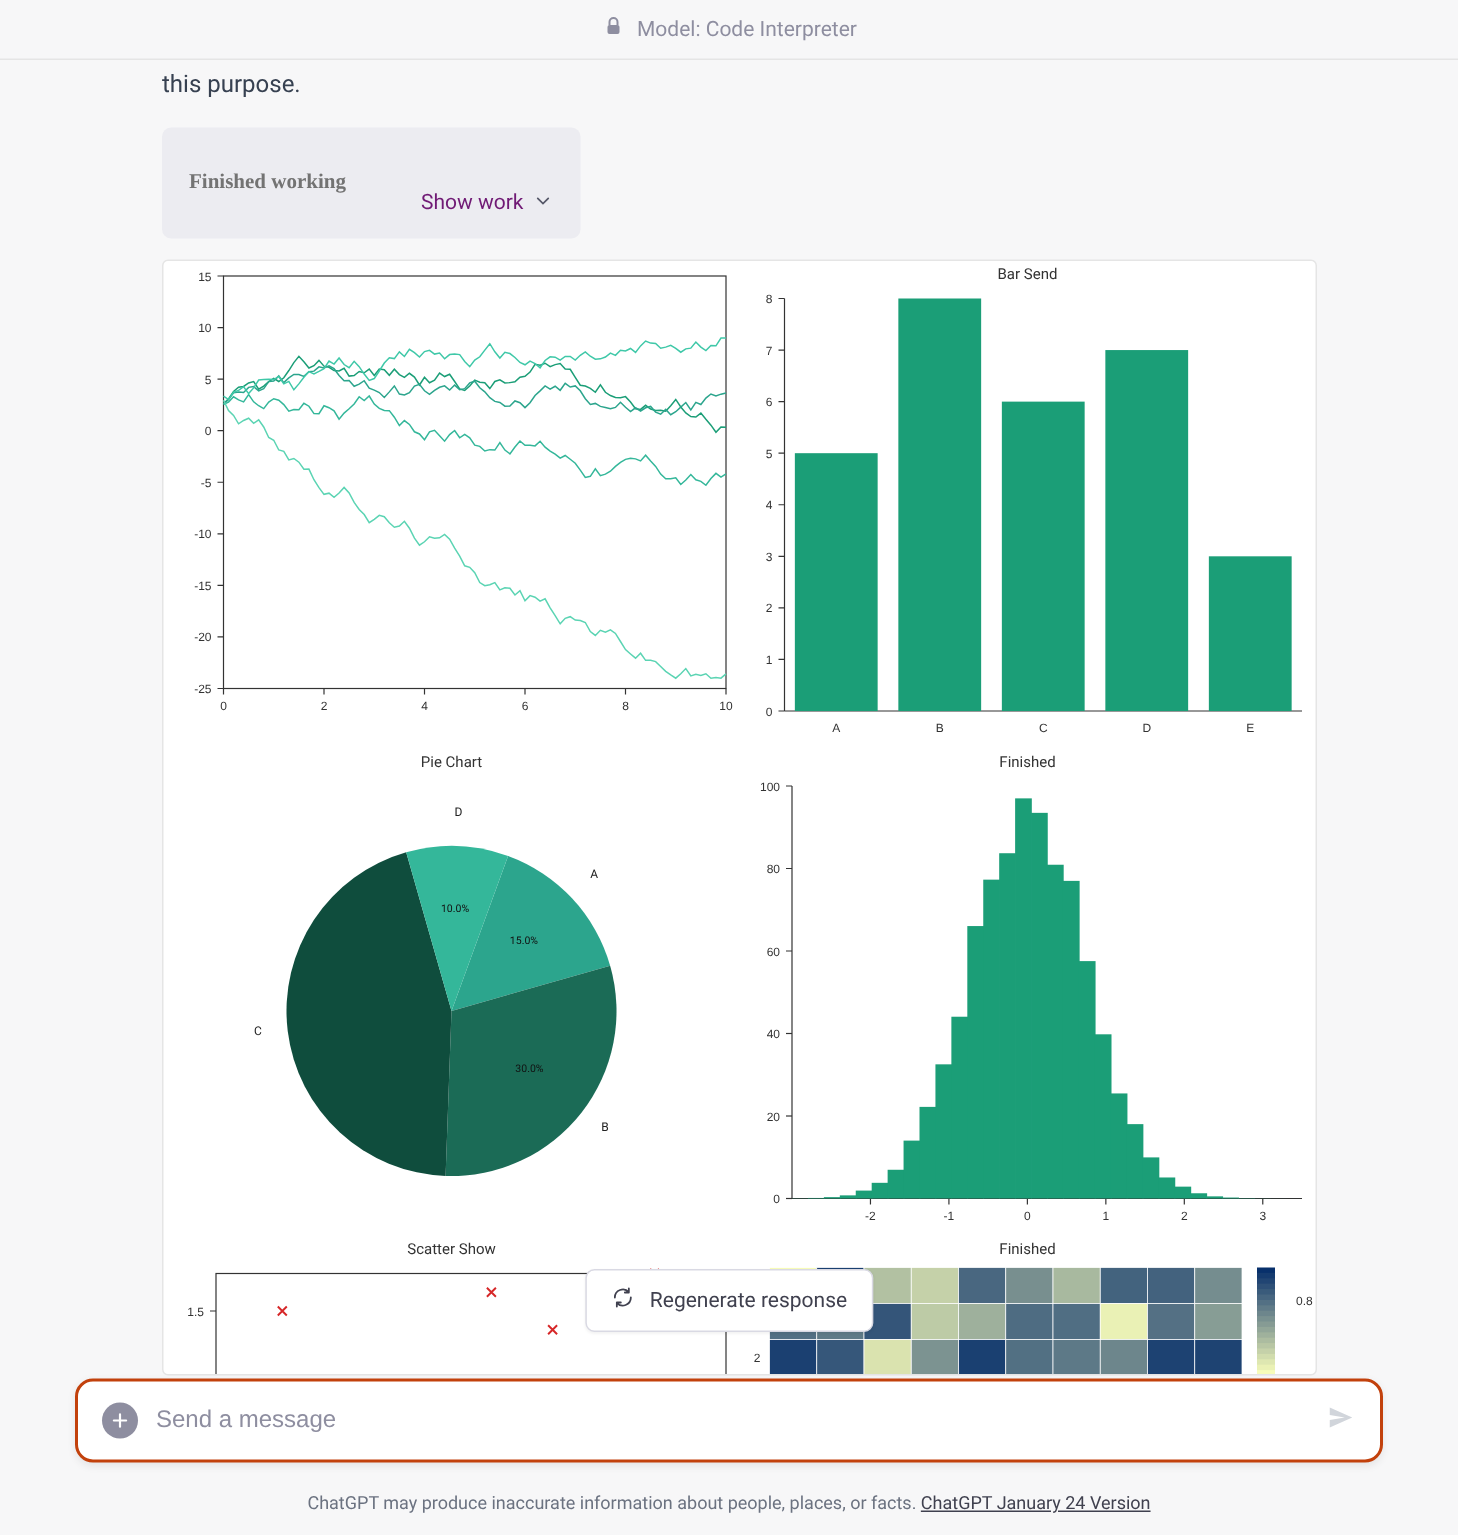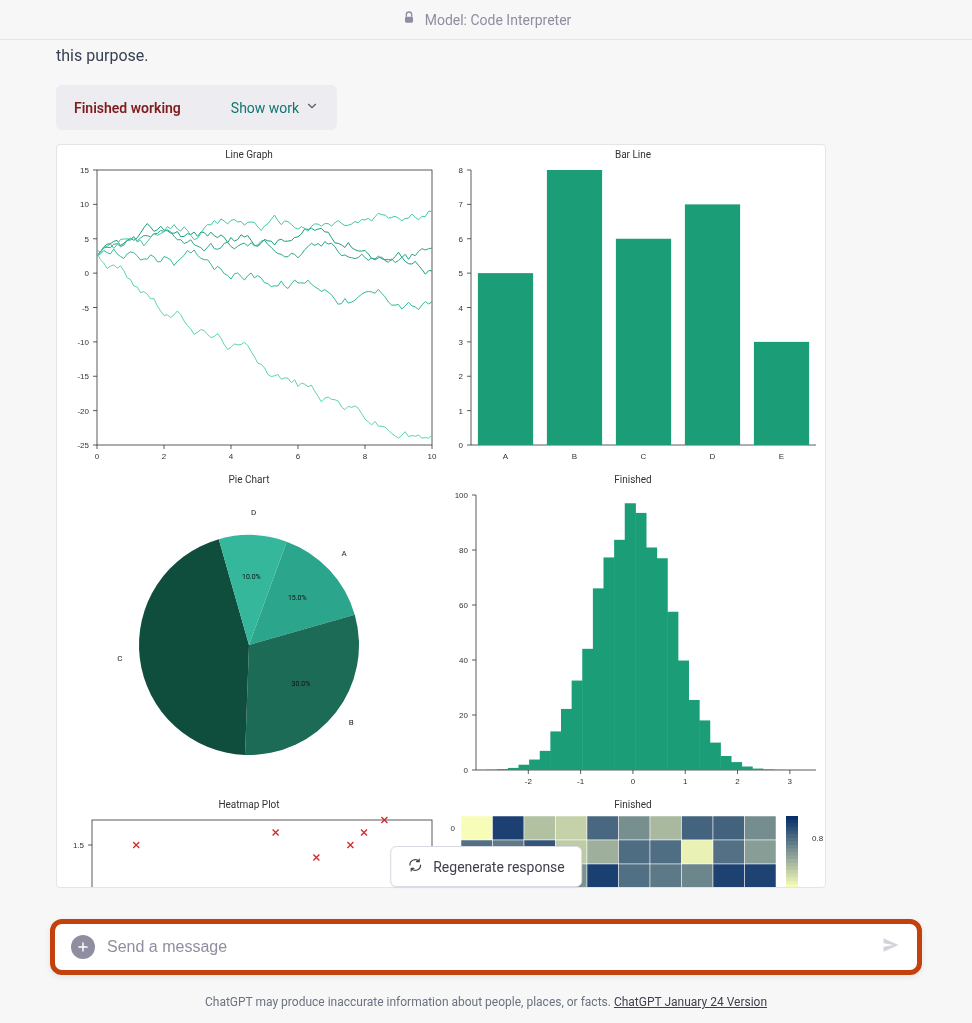--- a/index.html
+++ b/index.html
@@ -18,41 +18,41 @@
     display: flex;
     align-items: center;
     justify-content: center;
     gap: 8px;
     color: #8e8ea0;
     font-size: 14px;
     background: #f7f7f8;
   }
   .top-bar svg { width: 16px; height: 16px; }
   .content {
-    padding: 0 56px;
+    padding: 0 108px;
   }
   .prose-line {
     font-size: 16px;
     color: #374151;
     margin-top: 6px;
     margin-bottom: 20px;
   }
   .work-badge {
     display: inline-flex;
     align-items: center;
     gap: 50px;
     background: #ececf1;
     border-radius: 6px;
     padding: 14px 18px;
     font-size: 14px;
     color: #40414f;
     margin-bottom: 14px;
   }
-  .work-badge .status { font-weight: 600; color: #7f1d1d; }
-  .work-badge .show { color: #0f766e; display: inline-flex; align-items: flex-end; gap: 6px; cursor: pointer; }
+  .work-badge .status { font-weight: 600; color: #737373; font-family: Liberation Serif, serif; }
+  .work-badge .show { color: #701a75; display: inline-flex; align-items: flex-start; gap: 6px; cursor: pointer; margin-top: 28px; }
   .chevron { display:inline-block; }
 
   .charts {
     background: #ffffff;
     border: 1px solid #e5e5e5;
     border-radius: 4px;
     width: 770px;
     position: relative;
   }
   .row { display: flex; }
@@ -95,21 +95,21 @@
     box-shadow: 0 1px 2px rgba(0,0,0,0.05);
   }
 
   
   .input-area {
     position: absolute;
     bottom: 48px;
     left: 50px;
     right: 50px;
     background: #fff;
-    border: 5px solid #c2410c;
+    border: 2px solid #c2410c;
     border-radius: 12px;
     box-shadow: 0 2px 6px rgba(0,0,0,0.08);
     height: 56px;
     display: flex;
     align-items: center;
     padding: 0 16px;
     gap: 12px;
   }
   .plus-btn {
     width: 24px; height: 24px;
@@ -172,21 +172,20 @@
           </svg>
       </span>
     </span>
   </div>
 
   <div class="charts">
 
     <div class="row">
 
       <div class="cell">
-        <div class="chart-title">Line Graph</div>
         <svg class="plot" id="line-plot" width="385" height="310" viewBox="0 0 385 310">
             <rect x="40" y="10" width="335" height="275" fill="none" stroke="#333" stroke-width="0.8"></rect>
             <line x1="40" y1="285" x2="40" y2="289" class="axis-line"></line>
             <text x="40" y="299" text-anchor="middle" class="tick">0</text>
             <line x1="107" y1="285" x2="107" y2="289" class="axis-line"></line>
             <text x="107" y="299" text-anchor="middle" class="tick">2</text>
             <line x1="174" y1="285" x2="174" y2="289" class="axis-line"></line>
             <text x="174" y="299" text-anchor="middle" class="tick">4</text>
             <line x1="241" y1="285" x2="241" y2="289" class="axis-line"></line>
             <text x="241" y="299" text-anchor="middle" class="tick">6</text>
@@ -214,21 +213,21 @@
             <text x="32" y="13" text-anchor="end" class="tick">15</text>
             <polyline points="40,95.26777692043896 43.35,91.9113811728395 46.7,87 50.05,84.16917866941014 53.4,83.62545010288068 56.75,81.33152006172838 60.099999999999994,80.41367455418381 63.45,85.45807613168722 66.8,83.36261574074072 70.15,80.41098679698217 73.5,78.23564814814813 76.85,80.33634259259259 80.19999999999999,77.82083762002742 83.55000000000001,73.03455504115226 86.9,67.74575617283949 90.25,63.55294924554184 93.6,67.18118569958847 96.94999999999999,71.33391203703704 100.3,69.7670438957476 103.65,66.2519290123457 107,70.09386574074074 110.35000000000001,70.87284379286695 113.7,73.07317386831275 117.05,73.26867283950617 120.39999999999999,71.53007115912209 123.75,76.7213091563786 127.10000000000001,76.35138888888886 130.45,73.64844821673526 133.8,74.52272376543209 137.14999999999998,72.08506944444443 140.5,76.38769718792867 143.85,72.05380658436215 147.2,72.46277006172835 150.54999999999998,76.15754029492453 153.89999999999998,72.1409465020576 157.25,75.72754629629631 160.6,77.61769975994511 163.95,74.86053240740739 167.3,77.37245370370368 170.65,82.67789780521261 174,77.53895318930043 177.35,81.14054783950618 180.70000000000002,79.49785665294925 184.05,74.75259773662552 187.4,77.02488425925927 190.75,75.48729852537721 194.1,80.32785493827163 197.45000000000002,85.2685185185185 200.79999999999998,86.3059456447188 204.15,83.34111368312759 207.5,79.3645061728395 210.85,80.86352023319614 214.20000000000002,81.11876286008231 217.55,85.05590277777779 220.9,80.31974451303154 224.25000000000003,79.23719135802469 227.6,81.33576388888886 230.95000000000002,81.08434070644716 234.29999999999998,80.5227880658436 237.65000000000003,77.44714506172838 241,76.81703103566528 244.35,74.05194187242799 247.7,68.88310185185185 251.05,69.42753772290811 254.4,68.15104166666666 257.75,70.38668981481482 261.09999999999997,69.0755829903978 264.45000000000005,68.39647633744858 267.79999999999995,71.95096450617285 271.15,72.17088906035664 274.5,77.61463477366257 277.85,82.81898148148144 281.2,83.37317815500685 284.54999999999995,84.88190586419753 287.9,87.4837962962963 291.25,82.59217249657064 294.6,87.52467849794238 297.95,89.68846450617283 301.3,90.98759430727023 304.65000000000003,91.11934156378601 308,90.42604166666669 311.34999999999997,93.96916580932785 314.7,98.49228395061729 318.05,98.93958333333333 321.40000000000003,96.1966092249657 324.75,98.71989454732511 328.1,99.72214506172838 331.45,99.57964677640604 334.8,100.12856224279832 338.15,96.51678240740742 341.5,92.27800068587104 344.84999999999997,97.29467592592593 348.2,101.3165509259259 351.55,103.70139317558301 354.90000000000003,104.0446244855967 358.25,101.3645061728395 361.59999999999997,105.50954646776407 364.95,109.4547968106996 368.3,114.15370370370368 371.65,110.61218278463647 375,110.85158179012348" fill="none" stroke="#1b9e77" stroke-width="1"></polyline>
             <polyline points="40,95.5131172839506 43.35,92.25494255829906 46.7,87.89728652263375 50.05,87.26396604938273 53.4,87.67571159122085 56.75,84.24646347736623 60.099999999999994,83.7352237654321 63.45,86.62013031550069 66.8,85.06141975308643 70.15,80.41994598765433 73.5,79.99792095336076 76.85,76.6685442386831 80.19999999999999,81.06118827160495 83.55000000000001,77.9688057270233 86.9,75.64422582304525 90.25,75.65200617283952 93.6,76.94250685871054 96.94999999999999,73.81485339506173 100.3,73.43545524691356 103.65,70.57874657064471 107,71.25681584362138 110.35000000000001,69.9045910493827 113.7,71.78724708504802 117.05,76.29650205761317 120.39999999999999,79.80246913580245 123.75,79.72773062414268 127.10000000000001,83.51030092592595 130.45,82.12214506172839 133.8,79.80991941015088 137.14999999999998,84.72460133744855 140.5,86.10667438271602 143.85,87.69353566529492 147.2,91.01579218106997 150.54999999999998,87.24911265432098 153.89999999999998,83.28830161179695 157.25,88.71026234567898 160.6,89.29251543209878 163.95,87.75393947187928 167.3,83.38440072016459 170.65,82.22993827160494 174,86.50017146776406 177.35,88.86459619341562 180.70000000000002,86.30443672839507 184.05,84.1867198216735 187.4,83.22723765432099 190.75,86.00906635802468 194.1,82.72330675582987 197.45000000000002,85.79871399176952 200.79999999999998,85.08688271604939 204.15,81.2696544924554 207.5,80.15541409465018 210.85,84.53094135802468 214.20000000000002,87.23548525377228 217.55,91.12372685185181 220.9,93.58429783950615 224.25000000000003,94.28052126200274 227.6,96.78004115226338 230.95000000000002,96.74000771604938 234.29999999999998,93.314484739369 237.65000000000003,94.45074588477362 241,97.74112654320987 244.35,94.49709790809325 247.7,89.7122299382716 251.05,86.58070987654318 254.4,83.2380829903978 257.75,85.3908822016461 261.09999999999997,83.50181327160493 264.45000000000005,86.19716220850478 267.79999999999995,81.563091563786 271.15,83.9974922839506 274.5,83.28405778463647 277.85,86.55524691358025 281.2,91.81080246913581 284.54999999999995,95.65849194101509 287.9,94.94373713991769 291.25,96.93479938271605 294.6,97.73018689986284 297.95,98.55495113168723 301.3,97.6125385802469 304.65000000000003,94.15886488340192 308,97.46527777777777 311.34999999999997,100.33707561728394 314.7,97.8542481138546 318.05,100.00110596707819 321.40000000000003,97.85146604938274 324.75,96.97605881344305 328.1,100.73882458847737 331.45,102.14876543209877 334.8,98.93401920438956 338.15,102.5048225308642 341.5,100.47202932098764 344.84999999999997,97.38785150891633 348.2,94.37548868312757 351.55,99.31431327160496 354.90000000000003,94.24727794924553 358.25,95.67721193415639 361.59999999999997,91.41867283950617 364.95,88.67202074759945 368.3,89.98638117283949 371.65,88.77816358024691 375,88.07180212620028" fill="none" stroke="#2ca58d" stroke-width="1"></polyline>
             <polyline points="40,95.55758316186555 43.35,94.06403892318241 46.7,90.53454218106995 50.05,92.61081104252403 53.4,93.91295867626886 56.75,89.11356738683128 60.099999999999994,93.90065157750342 63.45,96.49617626886146 66.8,98.39679783950618 70.15,94.00349365569275 73.5,91.80674725651579 76.85,92.79395576131685 80.19999999999999,95.74572616598081 83.55000000000001,100.08772719478736 86.9,98.96476337448559 90.25,99.20373799725652 93.6,94.83217163923183 96.94999999999999,96.81894290123458 100.3,101.7039180384088 103.65,101.78313614540468 107,96.516216563786 110.35000000000001,97.8226551783265 113.7,99.93367626886149 117.05,105.46630658436217 120.39999999999999,101.3863383058985 123.75,98.52684756515777 127.10000000000001,95.3289351851852 130.45,90.47135631001373 133.8,93.05570558984911 137.14999999999998,90.0138245884774 140.5,95.40409807956107 143.85,98.2633058984911 147.2,99.68069701646093 150.54999999999998,99.76095250342937 153.89999999999998,104.14270404663924 157.25,109.73927469135805 160.6,106.36830847050757 163.95,108.93695558984913 167.3,113.84927983539094 170.65,115.30255486968451 174,119.13911608367627 177.35,113.9204346707819 180.70000000000002,112.89008058984913 184.05,116.4922410836763 187.4,120.11246141975309 190.75,115.70727451989026 194.1,112.98938614540467 197.45000000000002,117.83508230452676 200.79999999999998,115.58052554869684 204.15,117.87360682441701 207.5,122.7480195473251 210.85,123.58622256515775 214.20000000000002,126.63795867626888 217.55,125.76099537037038 220.9,126.05075445816189 224.25000000000003,121.02549725651579 227.6,126.0337319958848 230.95000000000002,128.55051011659808 234.29999999999998,124.02927812071331 237.65000000000003,119.97595164609055 241,122.91187842935528 244.35,122.89235682441705 247.7,123.2473765432099 251.05,120.21124828532234 254.4,124.10778892318248 257.75,126.75772890946502 261.09999999999997,128.77500857338822 264.45000000000005,131.41862997256518 267.79999999999995,129.6667309670782 271.15,132.17954818244172 274.5,134.81793552812076 277.85,139.38410493827163 281.2,144.25125600137176 284.54999999999995,143.54876114540468 287.9,138.5695730452675 291.25,143.06652091906722 294.6,142.1041623799726 297.95,140.13285751028806 301.3,136.951731824417 304.65000000000003,134.22719478737997 308,132.23368055555557 311.34999999999997,131.48327760631003 314.7,131.91091392318245 318.05,133.2817644032922 321.40000000000003,129.48754715363512 324.75,133.39837534293554 328.1,136.93683127572018 331.45,142.0409293552812 334.8,145.18263460219478 338.15,145.10860339506172 341.5,144.4698131001372 344.84999999999997,149.00674725651575 348.2,145.95680298353912 351.55,142.35058727709193 354.90000000000003,145.86376886145405 358.25,146.8911522633745 361.59999999999997,149.50964077503428 364.95,144.99675497256516 368.3,141.57137345679016 371.65,144.02336248285323 375,141.89876114540465" fill="none" stroke="#34b79a" stroke-width="1"></polyline>
             <polyline points="40,90.07092764060357 43.35,92.38188014403292 46.7,87.47658179012348 50.05,86.22205932784635 53.4,83.8341049382716 56.75,88.39579475308642 60.099999999999994,84.59822959533605 63.45,79.37016460905349 66.8,79.06319444444446 70.15,78.8591606652949 73.5,79.06644804526749 76.85,76.97183641975309 80.19999999999999,81.91457475994511 83.55000000000001,80.24934413580246 86.9,85.8647762345679 90.25,81.9241941015089 93.6,77.4952417695473 96.94999999999999,73.73506944444443 100.3,75.2977409122085 103.65,73.63052983539094 107,71.82577160493827 110.35000000000001,66.69493741426612 113.7,68.7315972222222 117.05,64.62993827160491 120.39999999999999,69.02550582990395 123.75,71.12483281893003 127.10000000000001,66.89062499999997 130.45,70.4491683813443 133.8,75.3866255144033 137.14999999999998,79.60088734567901 140.5,78.3756472908093 143.85,73.34336419753086 147.2,68.00378086419752 150.54999999999998,64.46466478052128 153.89999999999998,65.07143775720164 157.25,60.592361111111074 160.6,63.62594307270231 163.95,58.89723508230449 167.3,61.109683641975295 170.65,64.01920438957472 174,60.39714506172837 177.35,59.54880401234564 180.70000000000002,62.05417095336077 184.05,61.39755658436209 187.4,65.15277777777777 190.75,62.390564986282556 194.1,61.97485853909467 197.45000000000002,62.414660493827114 200.79999999999998,66.93810871056237 204.15,70.45543981481481 207.5,66.07750771604938 210.85,63.85652434842248 214.20000000000002,59.41568930041154 217.55,55.13437499999998 220.9,60.55553412208499 224.25000000000003,64.68199588477364 227.6,60.828317901234584 230.95000000000002,61.694860253772276 234.29999999999998,64.3307484567901 237.65000000000003,67.6523919753086 241,69.18422496570642 244.35,66.68833590534976 247.7,68.34965277777775 251.05,71.18335048010971 254.4,66.33114711934155 257.75,63.913155864197506 261.09999999999997,64.10195901920437 264.45000000000005,66.08557098765428 267.79999999999995,63.58595679012342 271.15,63.59977280521261 274.5,66.02799639917694 277.85,62.86111111111106 281.2,60.58651406035662 284.54999999999995,63.48481224279831 287.9,65.48167438271602 291.25,65.22190500685866 294.6,64.03240740740736 297.95,61.4407021604938 301.3,62.915667866940964 304.65000000000003,59.497170781892976 308,59.98124999999996 311.34999999999997,58.327524862825754 314.7,60.95549125514401 318.05,56.596373456790104 321.40000000000003,53.36719821673523 324.75,54.73375771604938 328.1,55.02912808641972 331.45,58.19441015089163 334.8,57.40835905349789 338.15,56.27256944444443 341.5,58.21888288751711 344.84999999999997,60.80568415637859 348.2,58.56975308641975 351.55,58.100338648834025 354.90000000000003,54.002121913580226 358.25,57.41373456790123 361.59999999999997,59.74849965706446 364.95,56.32406121399177 368.3,56.547569444444434 371.65,51.32308813443072 375,51.347890946502076" fill="none" stroke="#3fc8a8" stroke-width="1"></polyline>
             <polyline points="40,92.82267232510287 43.35,99.67343535665296 46.7,102.92085905349796 50.05,108.50913065843619 53.4,106.32379543895746 56.75,104.82138631687243 60.099999999999994,108.21460905349795 63.45,105.87974965706448 66.8,110.65297067901236 70.15,117.68216306584361 73.5,119.50102023319619 76.85,125.99200102880658 80.19999999999999,126.9048482510288 83.55000000000001,132.59732938957475 86.9,131.66486625514403 90.25,134.12572016460905 93.6,138.8283993484225 96.94999999999999,138.7479552469136 100.3,145.83783436213992 103.65,151.10395233196158 107,155.5676568930041 110.35000000000001,154.78424639917696 113.7,157.58371056241427 117.05,154.7003600823045 120.39999999999999,150.9580118312757 123.75,154.67739626200273 127.10000000000001,160.9724537037037 130.45,165.60218621399179 133.8,169.04473165294922 137.14999999999998,174.46032664609055 140.5,172.20982510288064 143.85,169.595438957476 147.2,170.49036779835393 150.54999999999998,174.52398405349794 153.89999999999998,177.48924039780525 157.25,176.63896604938273 160.6,173.53771862139922 163.95,178.13585819615915 167.3,184.73251028806587 170.65,189.49408436213994 174,187.19501457475997 177.35,183.8473894032922 180.70000000000002,184.88613683127573 184.05,184.57643175582996 187.4,182.3099922839507 190.75,185.4569315843622 194.1,191.43983196159127 197.45000000000002,196.6967078189301 200.79999999999998,203.1995241769548 204.15,204.19493741426618 207.5,207.8339248971194 210.85,214.35697016460912 214.20000000000002,216.50147033607686 217.55,215.79803240740748 220.9,214.42232510288073 224.25000000000003,219.2691529492456 227.6,217.91541923868317 230.95000000000002,218.13864454732516 234.29999999999998,222.65770747599458 237.65000000000003,219.76247427983546 241,226.498984053498 244.35,223.07685613854602 247.7,224.16558641975314 251.05,226.74639917695478 254.4,225.18632115912214 257.75,231.20114454732516 261.09999999999997,236.3739454732511 264.45000000000005,241.89582475994519 267.79999999999995,238.1955375514404 271.15,237.12467849794245 274.5,239.36508916323737 277.85,239.7251543209877 281.2,240.99165380658442 284.54999999999995,247.00383659122093 287.9,249.61638374485602 291.25,246.21792695473258 294.6,247.47178926611804 297.95,245.94561471193424 301.3,248.29655349794248 304.65000000000003,253.67866941015097 308,259.0392361111112 311.34999999999997,261.97058899176966 314.7,264.7841992455419 318.05,261.4736368312758 321.40000000000003,266.23308899176965 324.75,266.19810099451314 328.1,267.07520576131697 331.45,270.3271090534981 334.8,273.5800968792868 338.15,275.92033179012356 341.5,278.125 344.84999999999997,275.21920438957477 348.2,271.7146990740741 351.55,276.6112268518519 354.90000000000003,275.51655521262006 358.25,276.2761059670782 361.59999999999997,275.1581404320988 364.95,278.125 368.3,277.67406978738 371.65,278.125 375,275.2289651920439" fill="none" stroke="#5bd4b3" stroke-width="1"></polyline>
           </svg>
       </div>
 
       <div class="cell">
-        <div class="chart-title">Bar Line</div>
+        <div class="chart-title">Bar Send</div>
         <svg class="plot" id="bar-plot" width="385" height="310" viewBox="0 0 385 310">
             <line x1="30" y1="10" x2="30" y2="285" class="axis-line"></line>
             <line x1="30" y1="285" x2="375" y2="285" class="axis-line"></line>
             <line x1="30" y1="285" x2="26" y2="285" class="axis-line"></line>
             <text x="22" y="288" text-anchor="end" class="tick">0</text>
             <line x1="30" y1="250.625" x2="26" y2="250.625" class="axis-line"></line>
             <text x="22" y="253.625" text-anchor="end" class="tick">1</text>
             <line x1="30" y1="216.25" x2="26" y2="216.25" class="axis-line"></line>
             <text x="22" y="219.25" text-anchor="end" class="tick">2</text>
             <line x1="30" y1="181.875" x2="26" y2="181.875" class="axis-line"></line>
@@ -336,21 +335,21 @@
             <rect x="332.5" y="284.77358547366634" width="11.125" height="0.22641452633365589" fill="#1b9e77"></rect>
             <rect x="343.125" y="284.9260407812873" width="11.125" height="0.07395921871267319" fill="#1b9e77"></rect>
             <rect x="353.75" y="284.977649057358" width="11.125" height="0.022350942641992333" fill="#1b9e77"></rect>
             <rect x="364.375" y="284.99252800199844" width="11.125" height="0.007471998001562952" fill="#1b9e77"></rect>
           </svg>
       </div>
     </div>
 
     <div class="row" style="height:92px; overflow:hidden;">
       <div class="cell">
-        <div class="chart-title">Heatmap Plot</div>
+        <div class="chart-title">Scatter Show</div>
         <svg class="plot" id="scatter-plot" width="385" height="310" viewBox="0 0 385 310">
             <rect x="35" y="10" width="340" height="275" fill="none" stroke="#333" stroke-width="0.8"></rect>
             <line x1="35" y1="285" x2="31" y2="285" class="axis-line"></line>
             <text x="27" y="288" text-anchor="end" class="tick">0.5</text>
             <line x1="35" y1="160" x2="31" y2="160" class="axis-line"></line>
             <text x="27" y="163" text-anchor="end" class="tick">1.0</text>
             <line x1="35" y1="35" x2="31" y2="35" class="axis-line"></line>
             <text x="27" y="38" text-anchor="end" class="tick">1.5</text>
             <path d="M76.2,32 L82.2,38 M76.2,38 L82.2,32" stroke="#d62728" stroke-width="1.3"></path>
             <path d="M100,169.50000000000003 L106,175.50000000000003 M100,175.50000000000003 L106,169.50000000000003" stroke="#d62728" stroke-width="1.3"></path>

